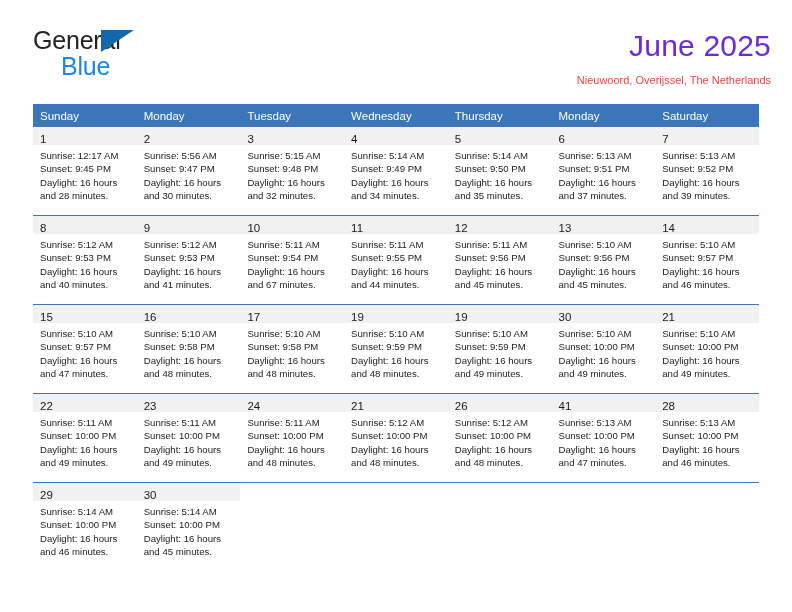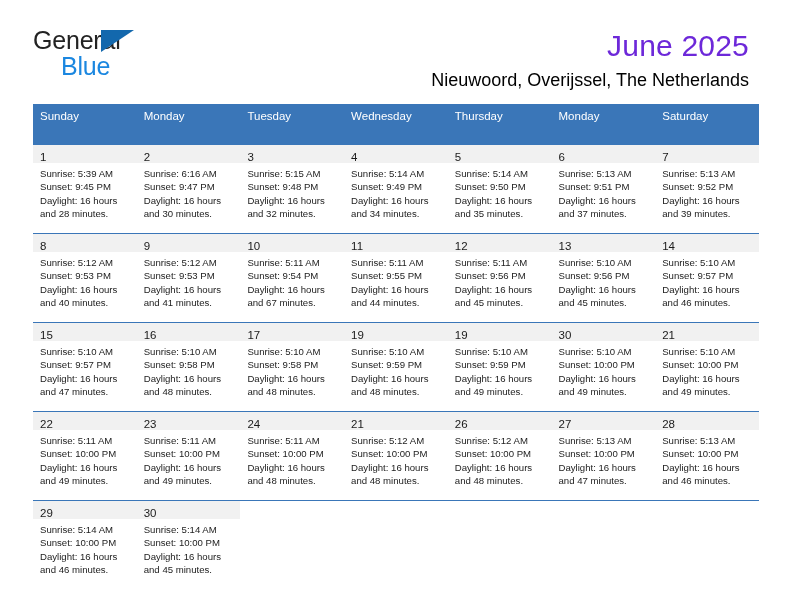--- a/index.html
+++ b/index.html
@@ -19,21 +19,21 @@
     width: 792px;
     height: 612px;
     box-sizing: border-box;
   }
 
   
   .top-bar {
     position: absolute;
     left: 33px;
     top: 27px;
-    right: 43px;
+    right: 21px;
     height: 70px;
     text-decoration: underline;
   }
   .brand {
     position: absolute;
     left: 0;
     top: 0;
     width: 230px;
     height: 62px;
   }
@@ -72,43 +72,43 @@
   }
   .cal-title {
     font-size: 30px;
     line-height: 38px;
     color: #6d28d9;
     font-weight: normal;
     letter-spacing: 0.2px;
     white-space: nowrap;
   }
   .cal-subtitle {
-    font-size: 18px;
+    font-size: 11px;
     line-height: 22px;
-    color: #000000;
+    color: #ef4444;
     margin-top: 4px;
     white-space: nowrap;
   }
 
   
   .calendar {
     position: absolute;
     left: 33px;
     top: 104px;
     width: 726px;
     border-collapse: collapse;
     table-layout: fixed;
   }
   .calendar th {
     background: #3a76b8;
     color: #ffffff;
     font-size: 11.5px;
     font-weight: normal;
     text-align: left;
-    padding: 5px 0 23px 7px;
+    padding: 5px 0 5px 7px;
     height: 13px;
     border: none;
   }
   .calendar td {
     vertical-align: top;
     padding: 0;
     border: none;
     width: 103.7px;
     height: 88px;
     background: #ffffff;
@@ -176,32 +176,32 @@
         <th>Saturday</th>
       </tr>
     </thead>
     <tbody>
 
       <tr class="week-row">
         <td>
             <div class="cell">
               <div class="daynum-band"><span class="daynum">1</span></div>
               <div class="info">
-                <div>Sunrise: 5:39 AM</div>
+                <div>Sunrise: 12:17 AM</div>
                 <div>Sunset: 9:45 PM</div>
                 <div>Daylight: 16 hours</div>
                 <div>and 28 minutes.</div>
               </div>
             </div>
           </td>
         <td>
             <div class="cell">
               <div class="daynum-band"><span class="daynum">2</span></div>
               <div class="info">
-                <div>Sunrise: 6:16 AM</div>
+                <div>Sunrise: 5:56 AM</div>
                 <div>Sunset: 9:47 PM</div>
                 <div>Daylight: 16 hours</div>
                 <div>and 30 minutes.</div>
               </div>
             </div>
           </td>
         <td>
             <div class="cell">
               <div class="daynum-band"><span class="daynum">3</span></div>
               <div class="info">
@@ -469,21 +469,21 @@
               <div class="info">
                 <div>Sunrise: 5:12 AM</div>
                 <div>Sunset: 10:00 PM</div>
                 <div>Daylight: 16 hours</div>
                 <div>and 48 minutes.</div>
               </div>
             </div>
           </td>
         <td>
             <div class="cell">
-              <div class="daynum-band"><span class="daynum">27</span></div>
+              <div class="daynum-band"><span class="daynum">41</span></div>
               <div class="info">
                 <div>Sunrise: 5:13 AM</div>
                 <div>Sunset: 10:00 PM</div>
                 <div>Daylight: 16 hours</div>
                 <div>and 47 minutes.</div>
               </div>
             </div>
           </td>
         <td>
             <div class="cell">

